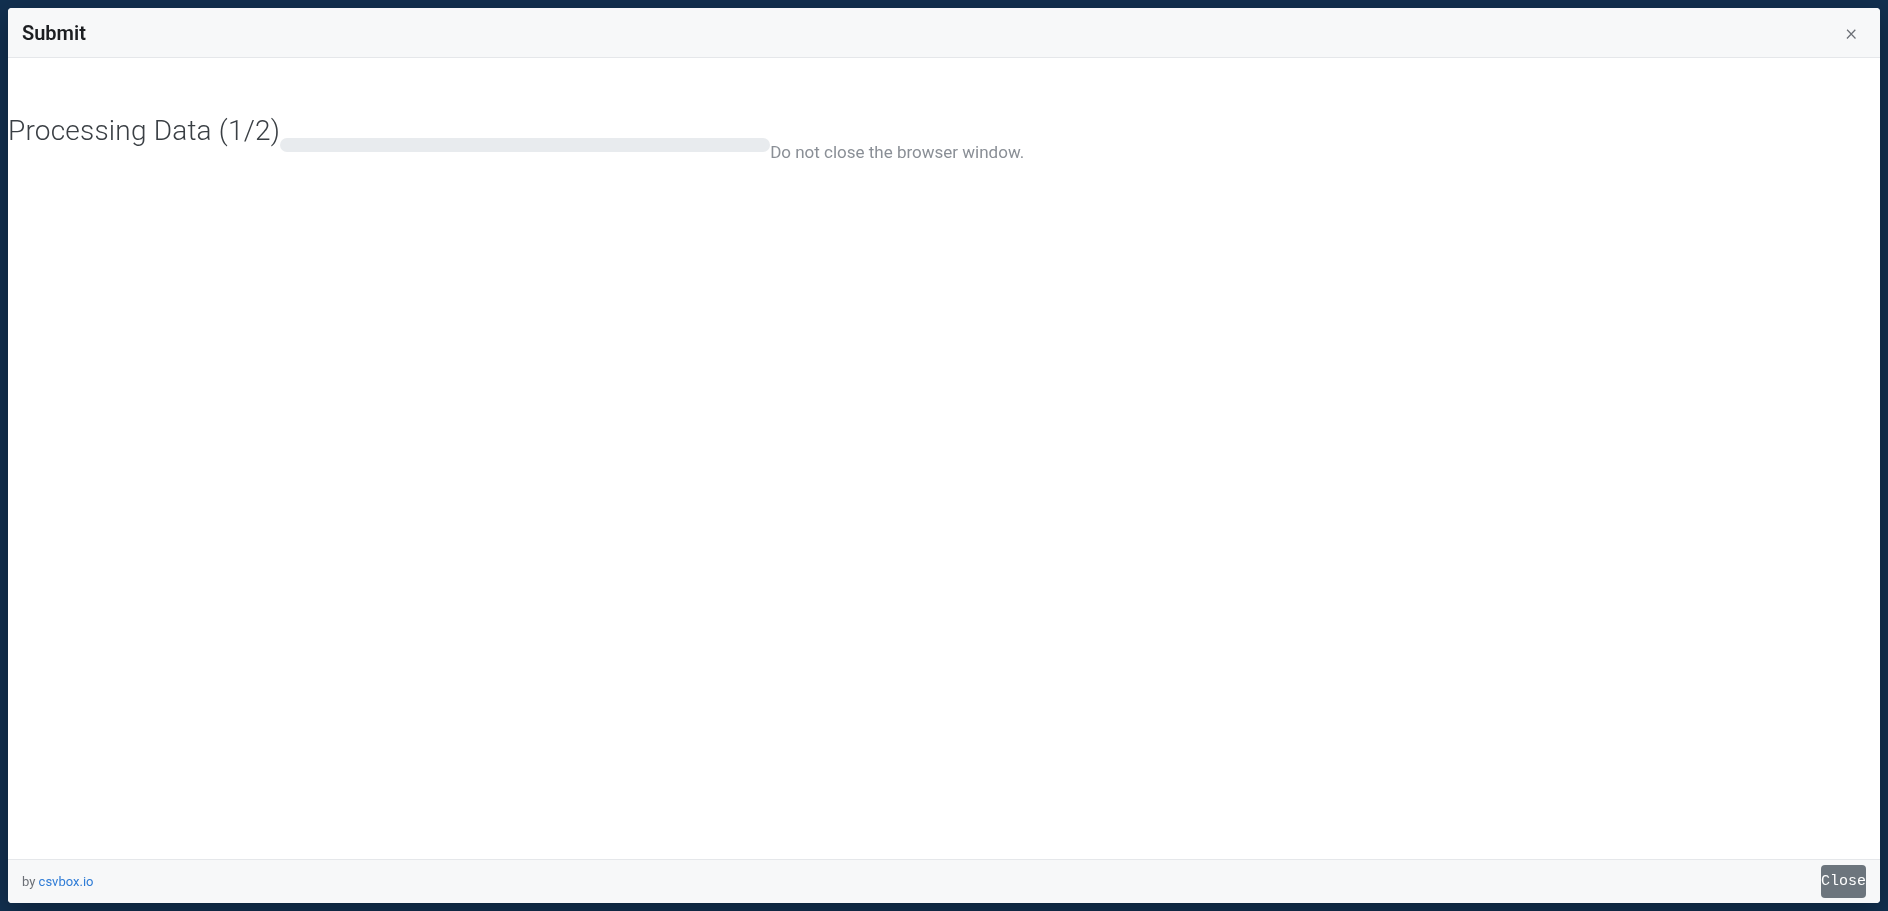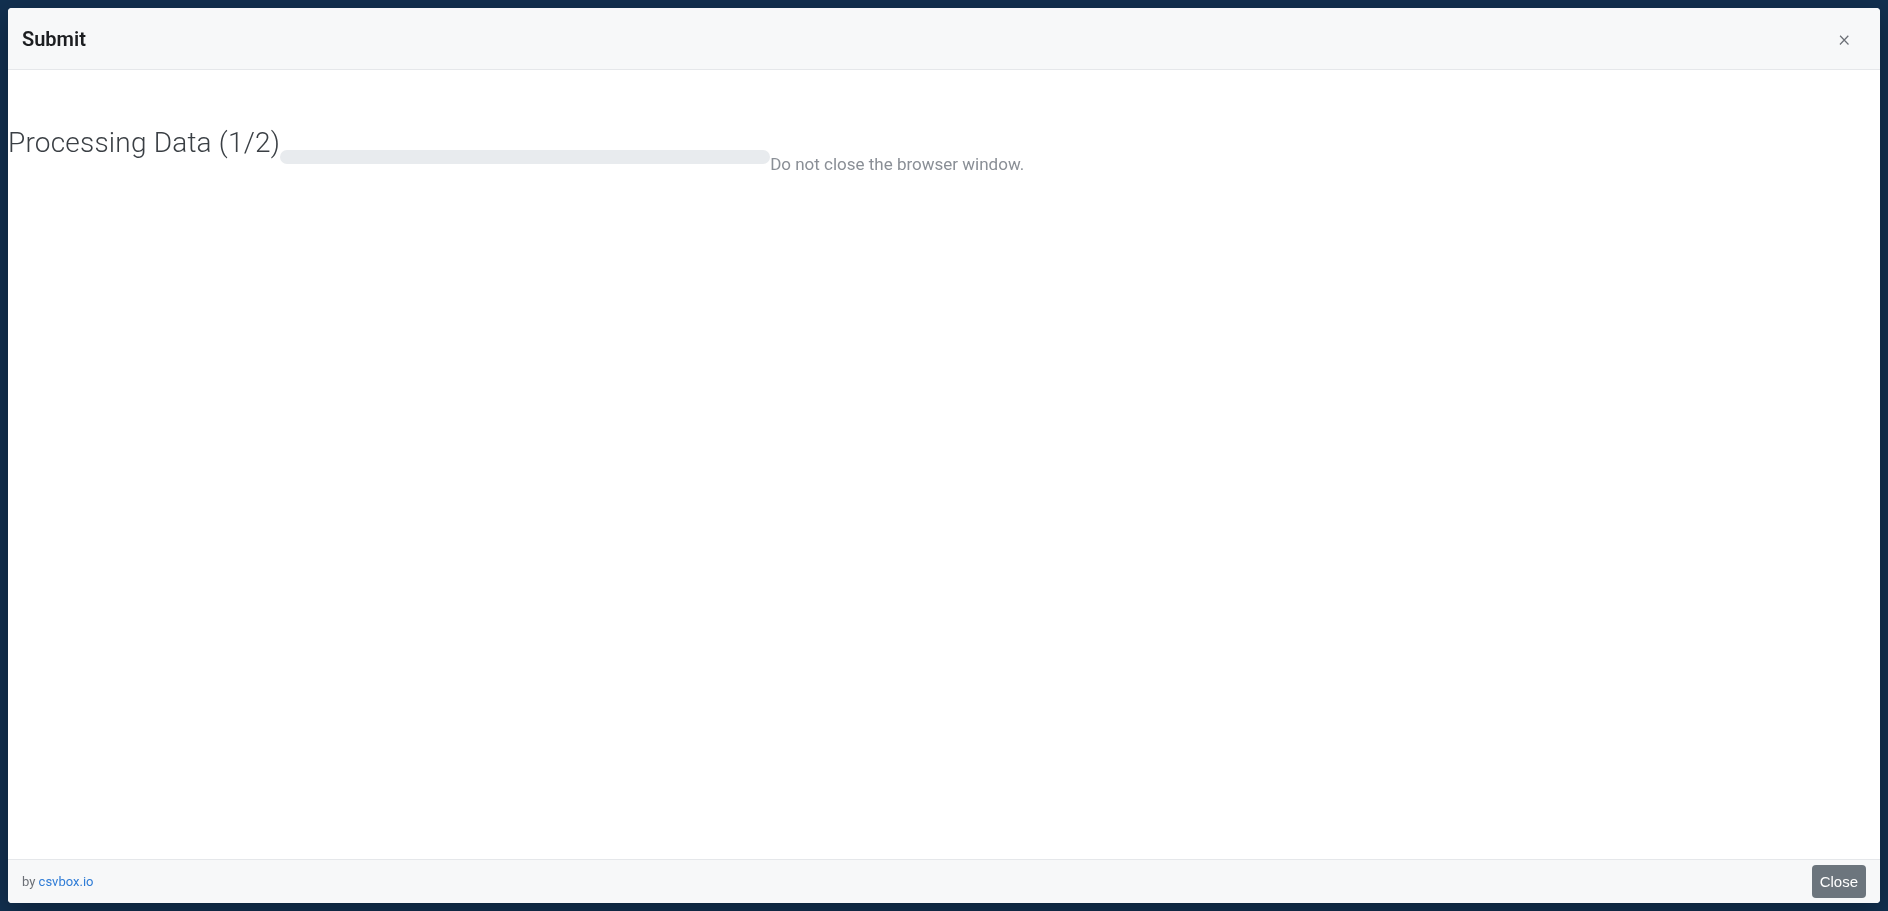--- a/index.html
+++ b/index.html
@@ -68,27 +68,27 @@
     bottom: 8px;
     background: #ffffff;
     border-radius: 4px;
     box-shadow: 0 8px 30px rgba(0,0,0,0.3);
     display: flex;
     flex-direction: column;
     overflow: hidden;
   }
 
   .modal-header {
-    height: 62px;
+    height: 50px;
     background: #f7f8f9;
     border-bottom: 1px solid #e5e7ea;
     display: flex;
     align-items: center;
     justify-content: space-between;
-    padding: 0 20px 0 14px;
+    padding: 0 13px 0 14px;
   }
   .modal-header .title {
     font-size: 20px;
     font-weight: 600;
     color: #1c1e21;
   }
   .modal-header .close-x {
     font-size: 22px;
     line-height: 1;
     color: #6b6f76;
@@ -145,23 +145,24 @@
   }
   .footer-credit .link {
     color: #2f7cd6;
     cursor: pointer;
   }
   .close-btn {
     background: #6c757d;
     color: #ffffff;
     border: none;
     border-radius: 4px;
-    padding: 8px 8px;
+    padding: 8px 0;
     font-size: 15px;
     cursor: pointer;
+    font-family: Liberation Mono, monospace;
   }
   .ico { width: 16px; height: 16px; display: inline-block; }
 </style>
 </head>
 <body>
 
 <div class="bg-header">
   <div class="left">
     <span class="ico">
       <svg viewBox="0 0 24 24" fill="none" stroke="#fff" stroke-width="2">

